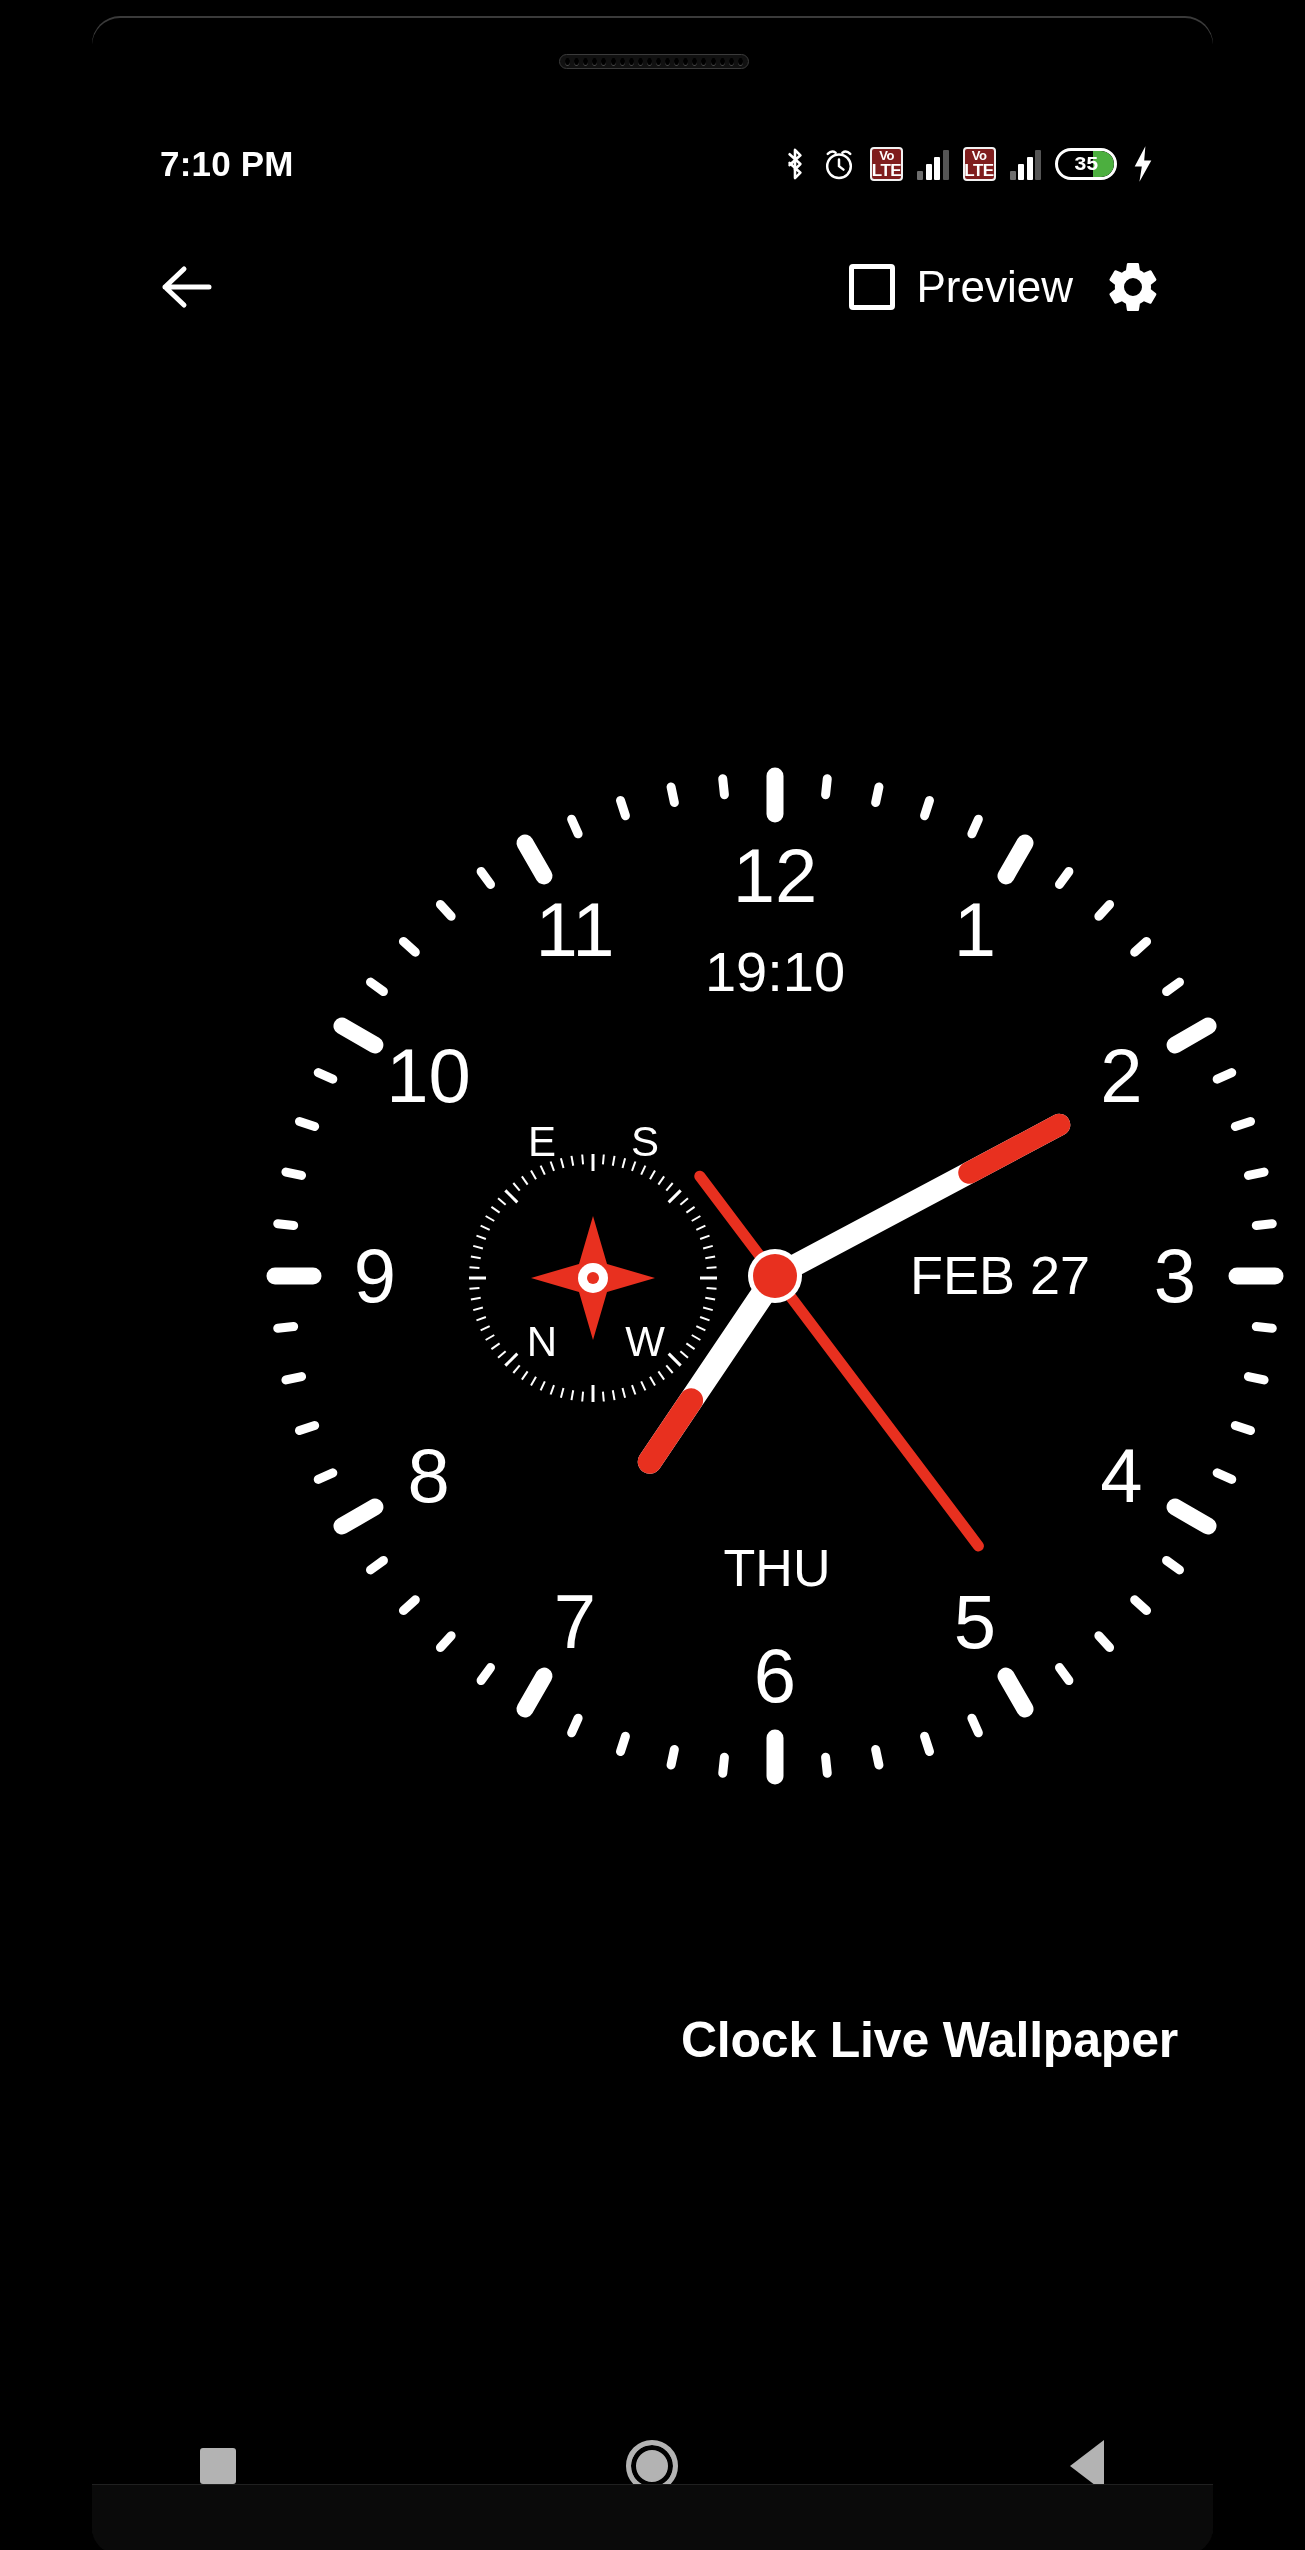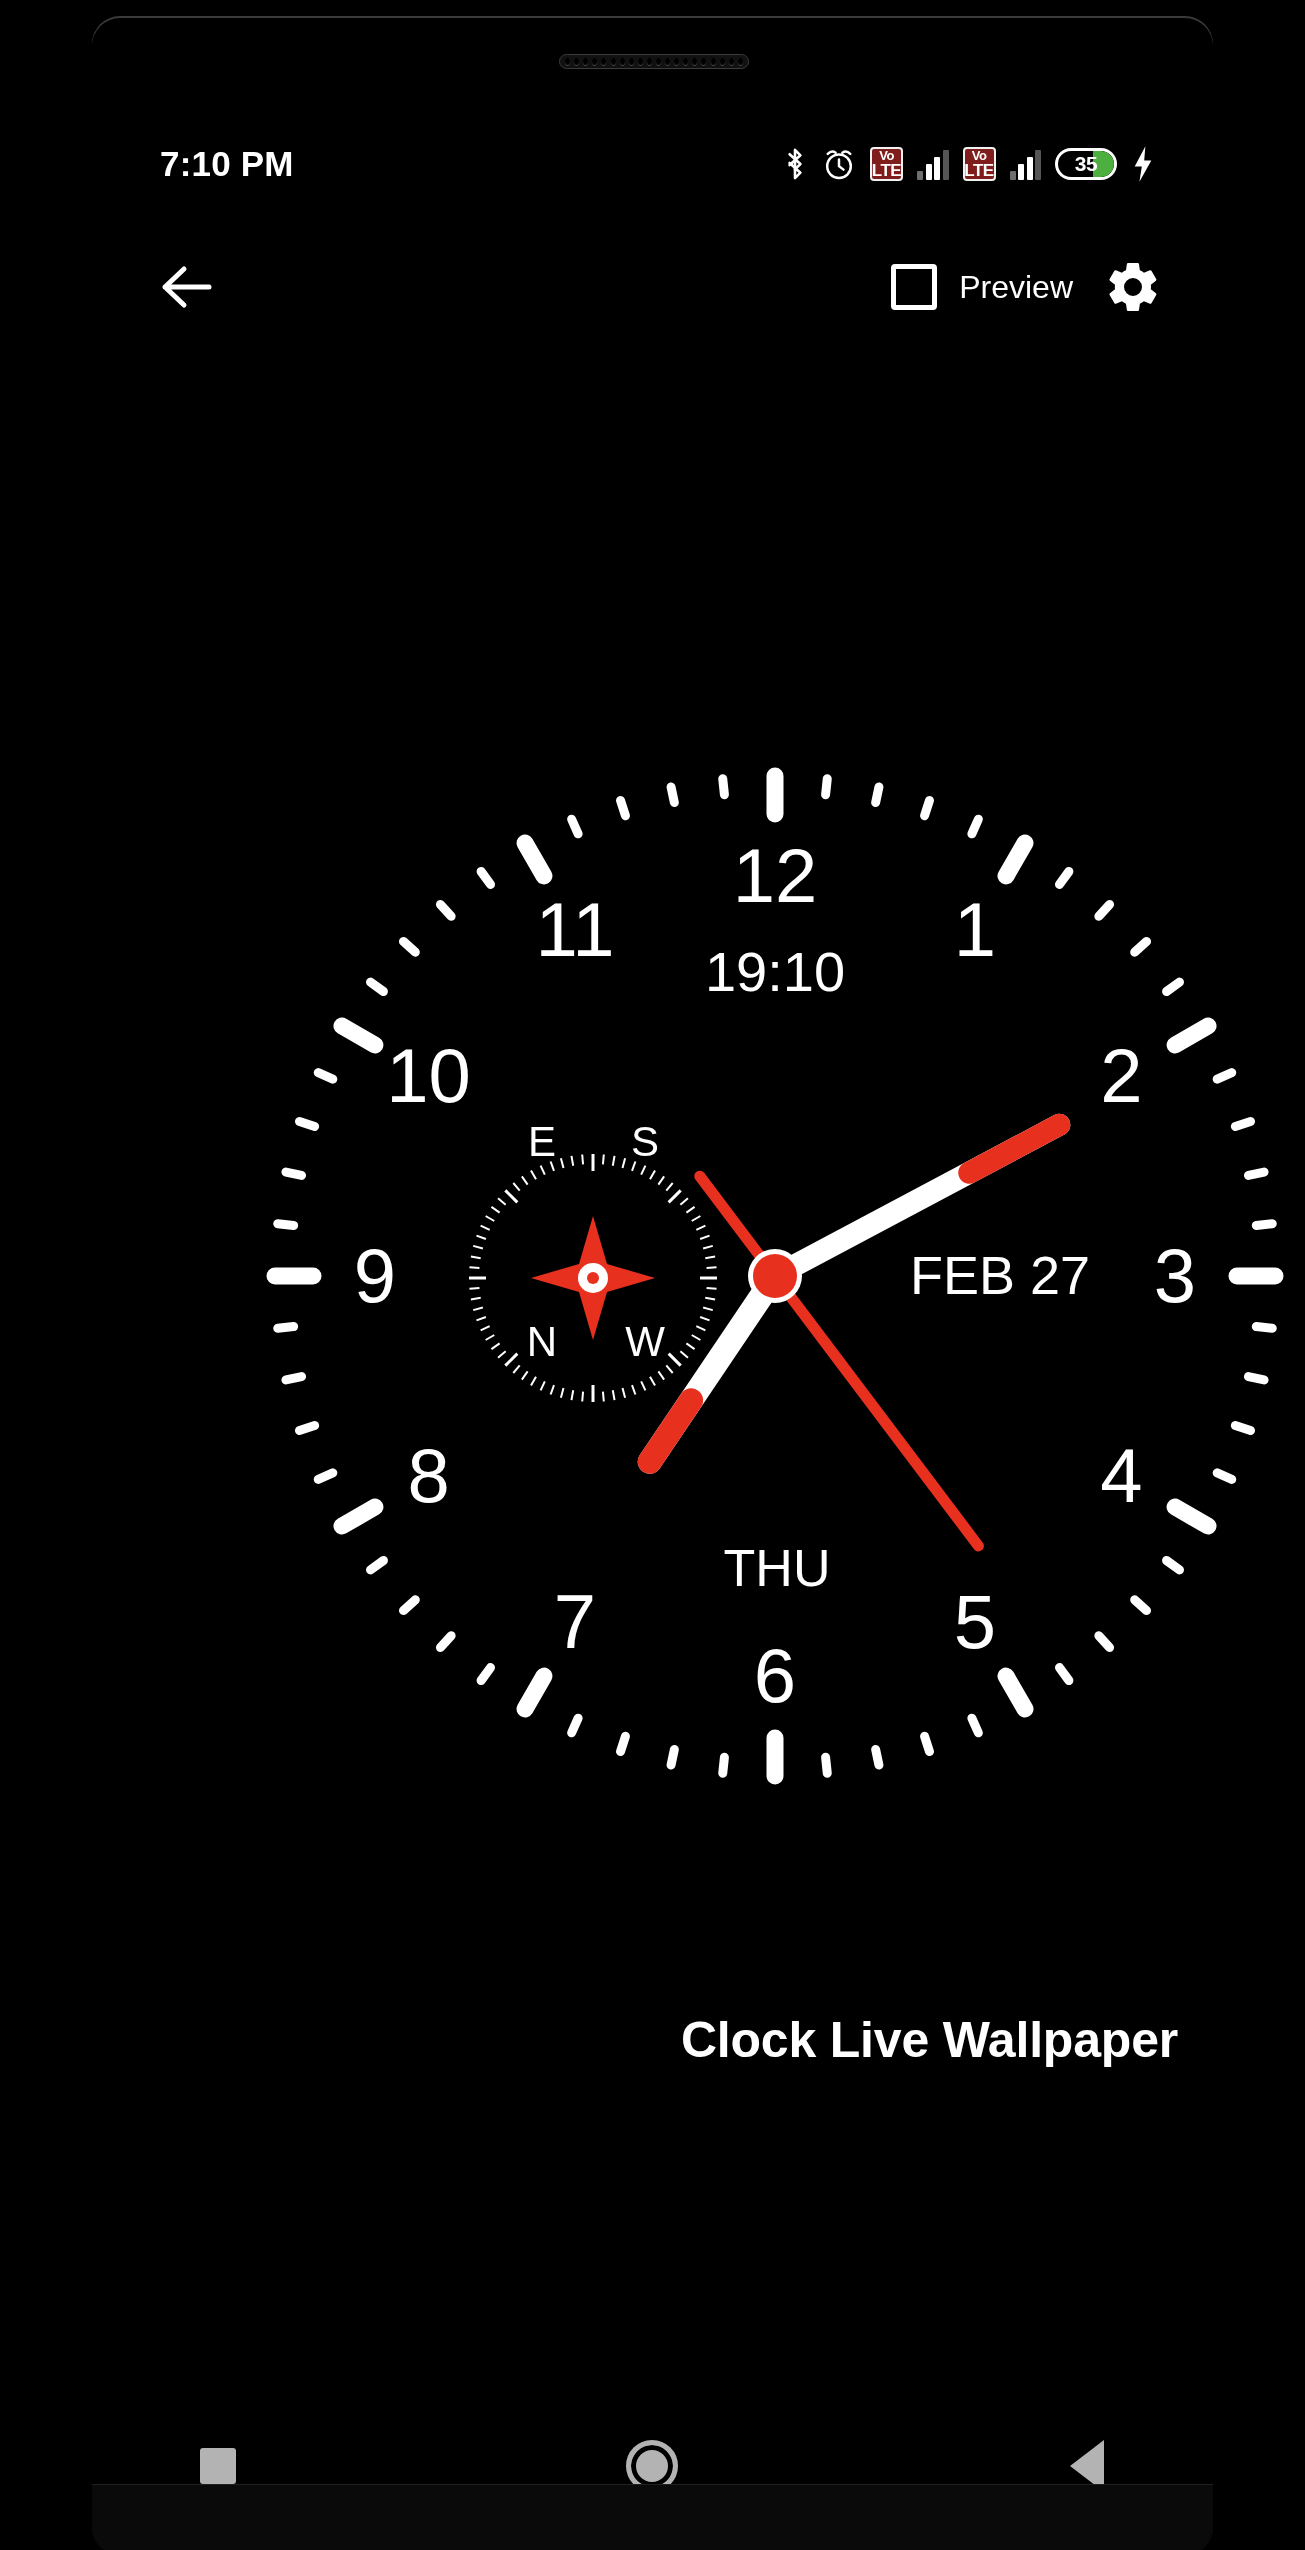--- a/index.html
+++ b/index.html
@@ -56,20 +56,21 @@
   .bars span{ width:6px; background:#fff; border-radius:1px; }
   .bars span:nth-child(1){ height:9px;  background:#6e6e6e;}
   .bars span:nth-child(2){ height:16px; }
   .bars span:nth-child(3){ height:23px; }
   .bars span:nth-child(4){ height:30px; background:#555; }
 
   #battery{
     position:relative; width:62px; height:32px; border:3px solid #fff;
     border-radius:16px; display:flex; align-items:center; background:#000;
     overflow:hidden;
+    font-family:Liberation Mono, monospace;
   }
   #battery-fill{
     position:absolute; right:0; top:0; bottom:0; width:38%;
     background:#4caf3f; border-top-right-radius:13px; border-bottom-right-radius:13px;
   }
   #battery-level{
     position:relative; z-index:2; width:100%; text-align:center;
     font-size:21px; font-weight:700; color:#fff; letter-spacing:-.5px;
   }
 
@@ -78,21 +79,21 @@
     position:absolute; left:0; top:225px; width:1305px; height:92px;
     display:flex; align-items:center; justify-content:space-between;
     padding:0 140px 0 150px;
   }
   #back-button{ width:74px; height:74px; display:flex; align-items:center; justify-content:center; cursor:pointer;}
   #action-right{ display:flex; align-items:center; gap:28px; }
   #preview-toggle{ display:flex; align-items:center; gap:22px; cursor:pointer; }
   #preview-checkbox{
     width:46px; height:46px; border:5px solid #fff; border-radius:4px; background:transparent;
   }
-  #preview-label{ font-size:32px; font-weight:400; letter-spacing:0; }
+  #preview-label{ font-size:44px; font-weight:400; letter-spacing:0; }
   #settings-button{ width:64px; height:64px; display:flex; align-items:center; justify-content:center; cursor:pointer;}
 
   
   #clock-wrap{
     position:absolute; left:0; top:730px; width:1305px; height:1060px;
     display:flex; align-items:center; justify-content:flex-end;
   }
   #clock-svg{ width:1060px; height:1060px; display:block; }
 
   

